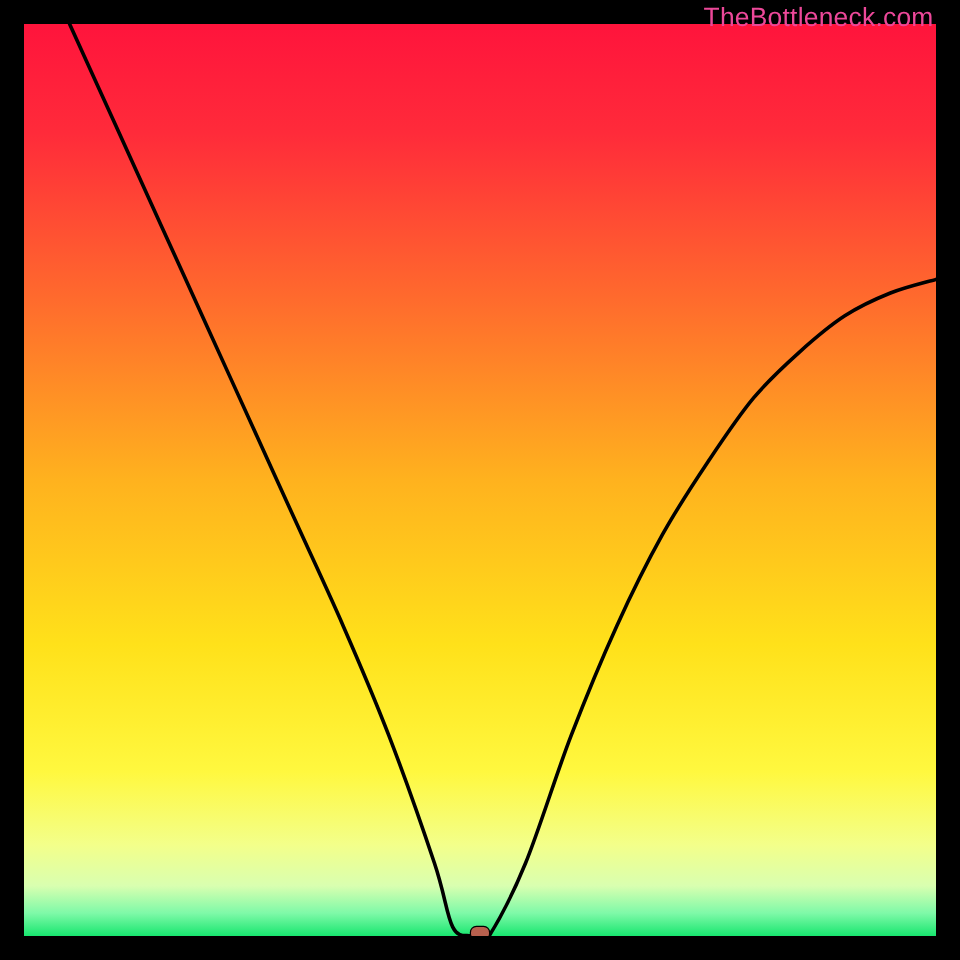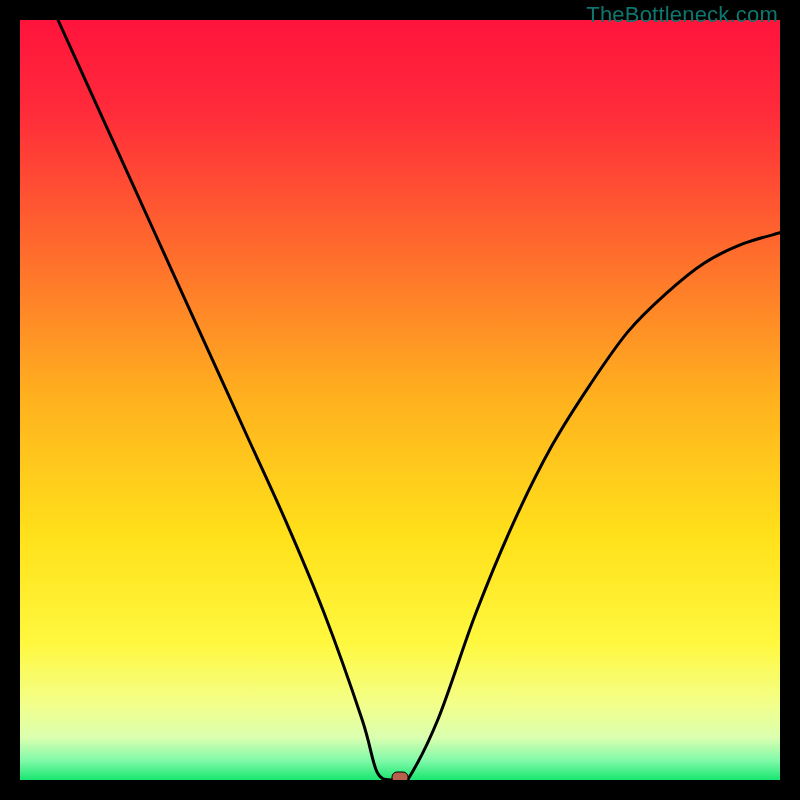--- a/index.html
+++ b/index.html
@@ -23,21 +23,21 @@
     position: absolute;
     left: 0;
     top: 0;
     width: 760px;
     height: 760px;
   }
   .watermark {
     position: absolute;
     top: 2px;
     right: 22px;
-    color: #0f766e;
+    color: #ec4899;
     font-size: 22px;
     font-weight: 500;
     letter-spacing: 0.2px;
     user-select: none;
   }
 </style>
 </head>
 <body>
 
 <div class="frame">

